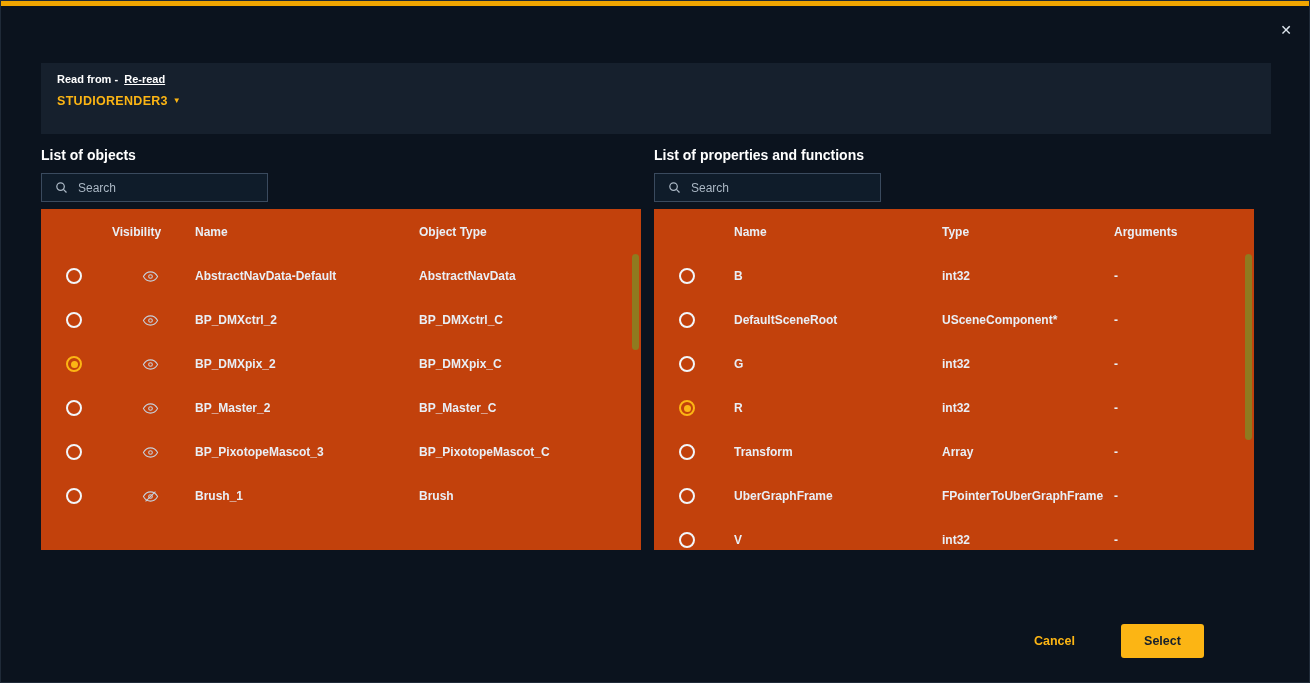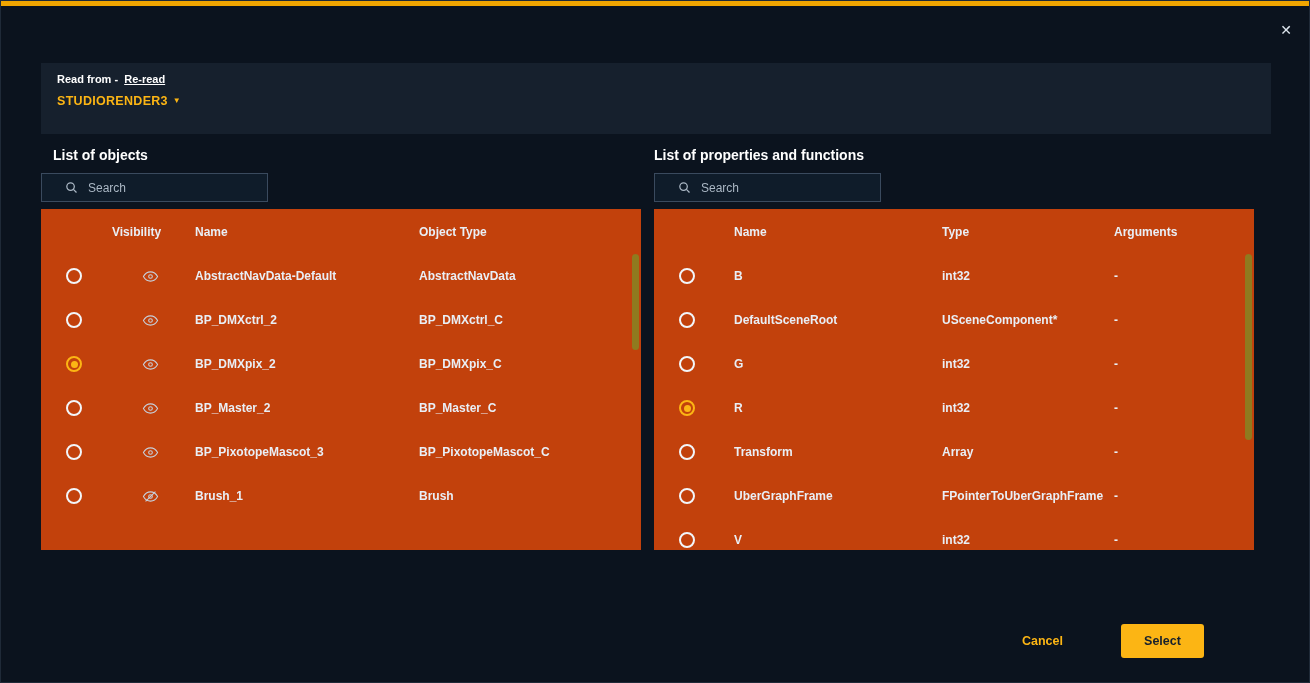--- a/index.html
+++ b/index.html
@@ -29,27 +29,27 @@
   .read-from-line{font-size:11px;font-weight:700;color:#ffffff;}
   .read-from-line a{color:#ffffff;text-decoration:underline;cursor:pointer;margin-left:3px;font-weight:700;}
   .source-dd{margin-top:9px;font-size:12.5px;font-weight:700;color:#fcb514;cursor:pointer;letter-spacing:.3px;}
   .source-dd .caret{font-size:8px;margin-left:5px;vertical-align:2px;color:#fcb514;}
   .titles{position:absolute;left:0;top:0;width:100%;text-align:center;}
   .title{margin-top:13px;font-size:17px;font-weight:400;color:#ffffff;}
   .subtitle{margin-top:8px;font-size:11.5px;font-weight:700;color:#ffffff;}
 
   
   .panel-heading{position:absolute;font-size:14px;font-weight:700;color:#ffffff;}
-  .ph-left{left:40px;top:146px;margin-left:12px;}
+  .ph-left{left:40px;top:146px;}
   .ph-right{left:653px;top:146px;}
 
   .searchbox{
     position:absolute;top:172px;width:227px;height:29px;
     background:#0f1c2a;border:1px solid #3a4a5e;
-    display:flex;align-items:center;padding:0 22px;gap:7px;
+    display:flex;align-items:center;padding:0 12px;gap:7px;
   }
   .sb-left{left:40px;}
   .sb-right{left:653px;}
   .searchbox input{
     background:transparent;border:none;outline:none;color:#dfe7ef;
     font-size:12px;width:100%;font-family:"Liberation Sans","DejaVu Sans",sans-serif;
   }
   .searchbox input::placeholder{color:#aab7c4;}
 
   
@@ -85,21 +85,21 @@
 
   .scroll-thumb{
     position:absolute;right:2px;width:7px;border-radius:4px;background:#8f7a1f;
   }
   .st-left{top:45px;height:96px;}
   .st-right{top:45px;height:186px;}
 
   
   .footer{
     position:absolute;top:623px;right:105px;height:34px;
-    display:flex;align-items:center;gap:52px;
+    display:flex;align-items:center;gap:40px;
   }
   .cancel-btn{
     color:#fcb514;font-size:12.5px;font-weight:700;cursor:pointer;background:none;border:none;
     font-family:"Liberation Sans","DejaVu Sans",sans-serif;
   }
   .select-btn{
     width:83px;height:34px;background:#fcb514;color:#16202d;
     font-size:12.5px;font-weight:700;border:none;border-radius:3px;cursor:pointer;
     font-family:"Liberation Sans","DejaVu Sans",sans-serif;
   }

